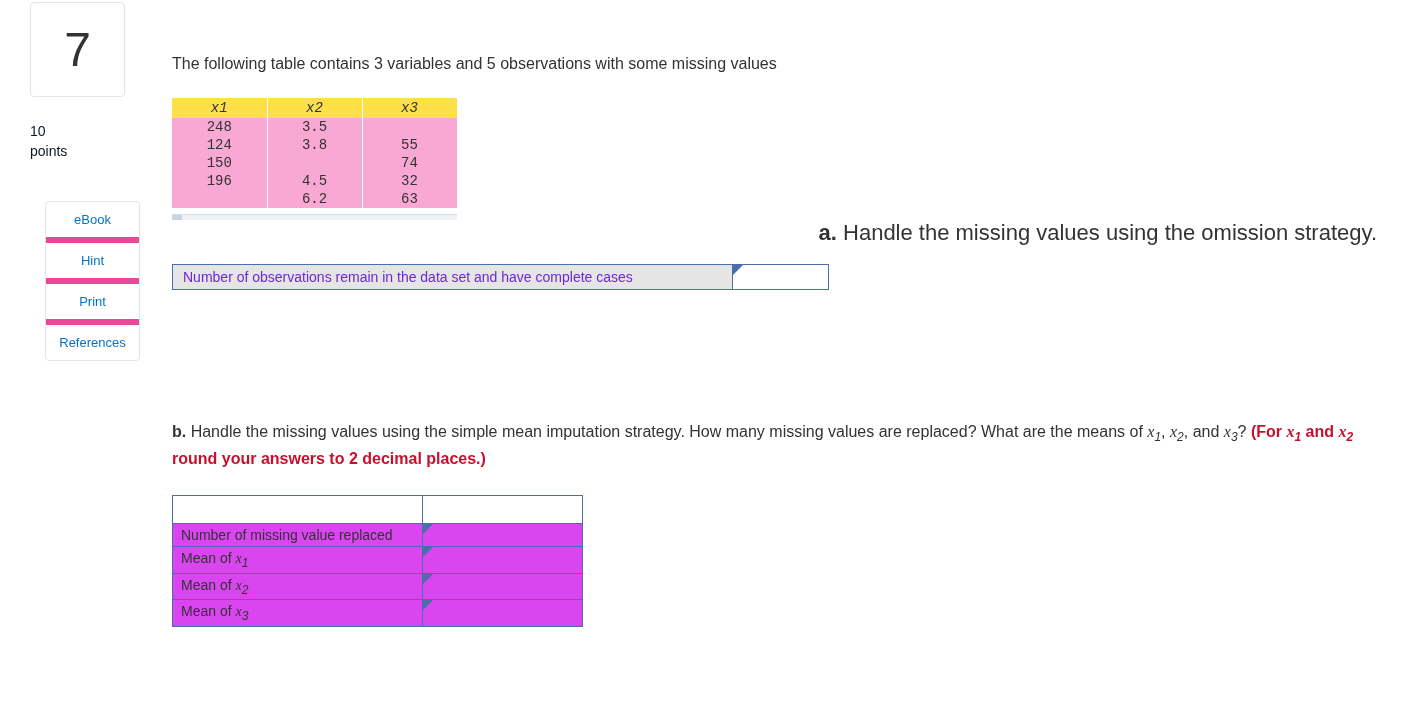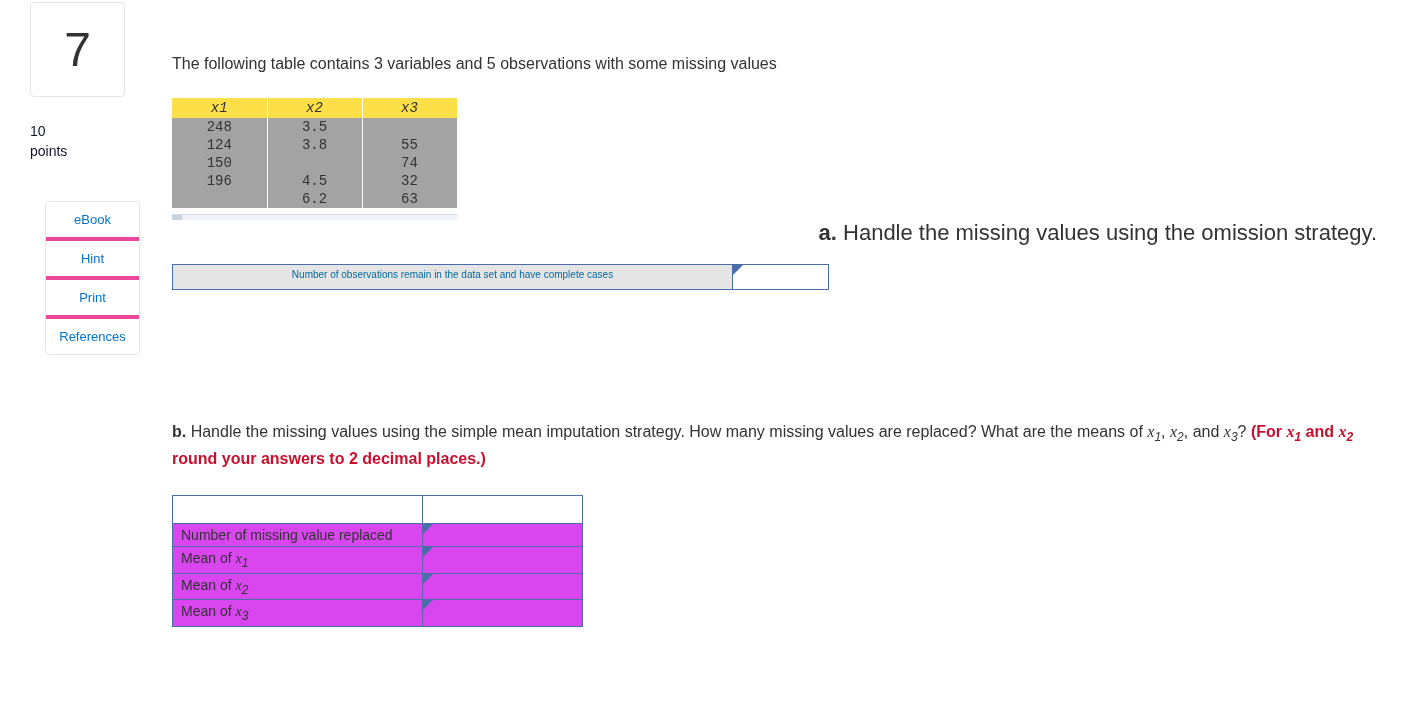--- a/index.html
+++ b/index.html
@@ -33,21 +33,21 @@
       width: 95px;
       margin-left: 15px;
     }
     .side-link {
       display: block;
       text-align: center;
       padding: 10px 5px;
       font-size: 13px;
       color: #0073cf;
       cursor: pointer;
-      border-bottom: 4px solid #ec4899;
+      border-bottom: 6px solid #ec4899;
     }
     .side-link:last-child { border-bottom: none; }
     .main { flex: 1; padding-top: 45px; }
     .intro { margin-bottom: 25px; font-size: 16px; color: #333; margin-top: 8px; }
     .data-table {
       border-collapse: collapse;
       font-family: "Courier New", monospace;
       font-size: 14px;
       background: #fff;
       margin-bottom: 6px;
@@ -58,21 +58,21 @@
       font-style: italic;
       padding: 2px 10px;
       text-align: center;
       width: 95px;
       border-right: 1px solid #fff;
     }
     .data-table td {
       text-align: center;
       padding: 1px 10px;
       width: 95px;
-      background: #a3a3a3;
+      background: #f9a8d4;
       border-right: 1px solid #fff;
       font-family: "Courier New", monospace;
     }
     .scrollhint {
       height: 6px;
       width: 285px;
       background: #eef1f5;
       border-top: 1px solid #d5dde6;
       position: relative;
     }
@@ -87,25 +87,24 @@
     .section-a b, .section-b b { font-weight: 700; }
     .answer-row {
       display: flex;
       align-items: stretch;
       border: 1px solid #4a6ea9;
     }
     .answer-label {
       background: #e5e5e5;
       padding: 4px 10px;
       font-family: Arial, sans-serif;
-      font-size: 10px;
-      color: #0369a1;
+      font-size: 14px;
+      color: #6d28d9;
       flex: 0 0 560px;
       border-right: 1px solid #4a6ea9;
-      text-align: center;
     }
     .answer-input-wrap {
       position: relative;
       width: 95px;
       background: #fff;
     }
     .answer-input {
       width: 100%;
       height: 100%;
       border: none;

